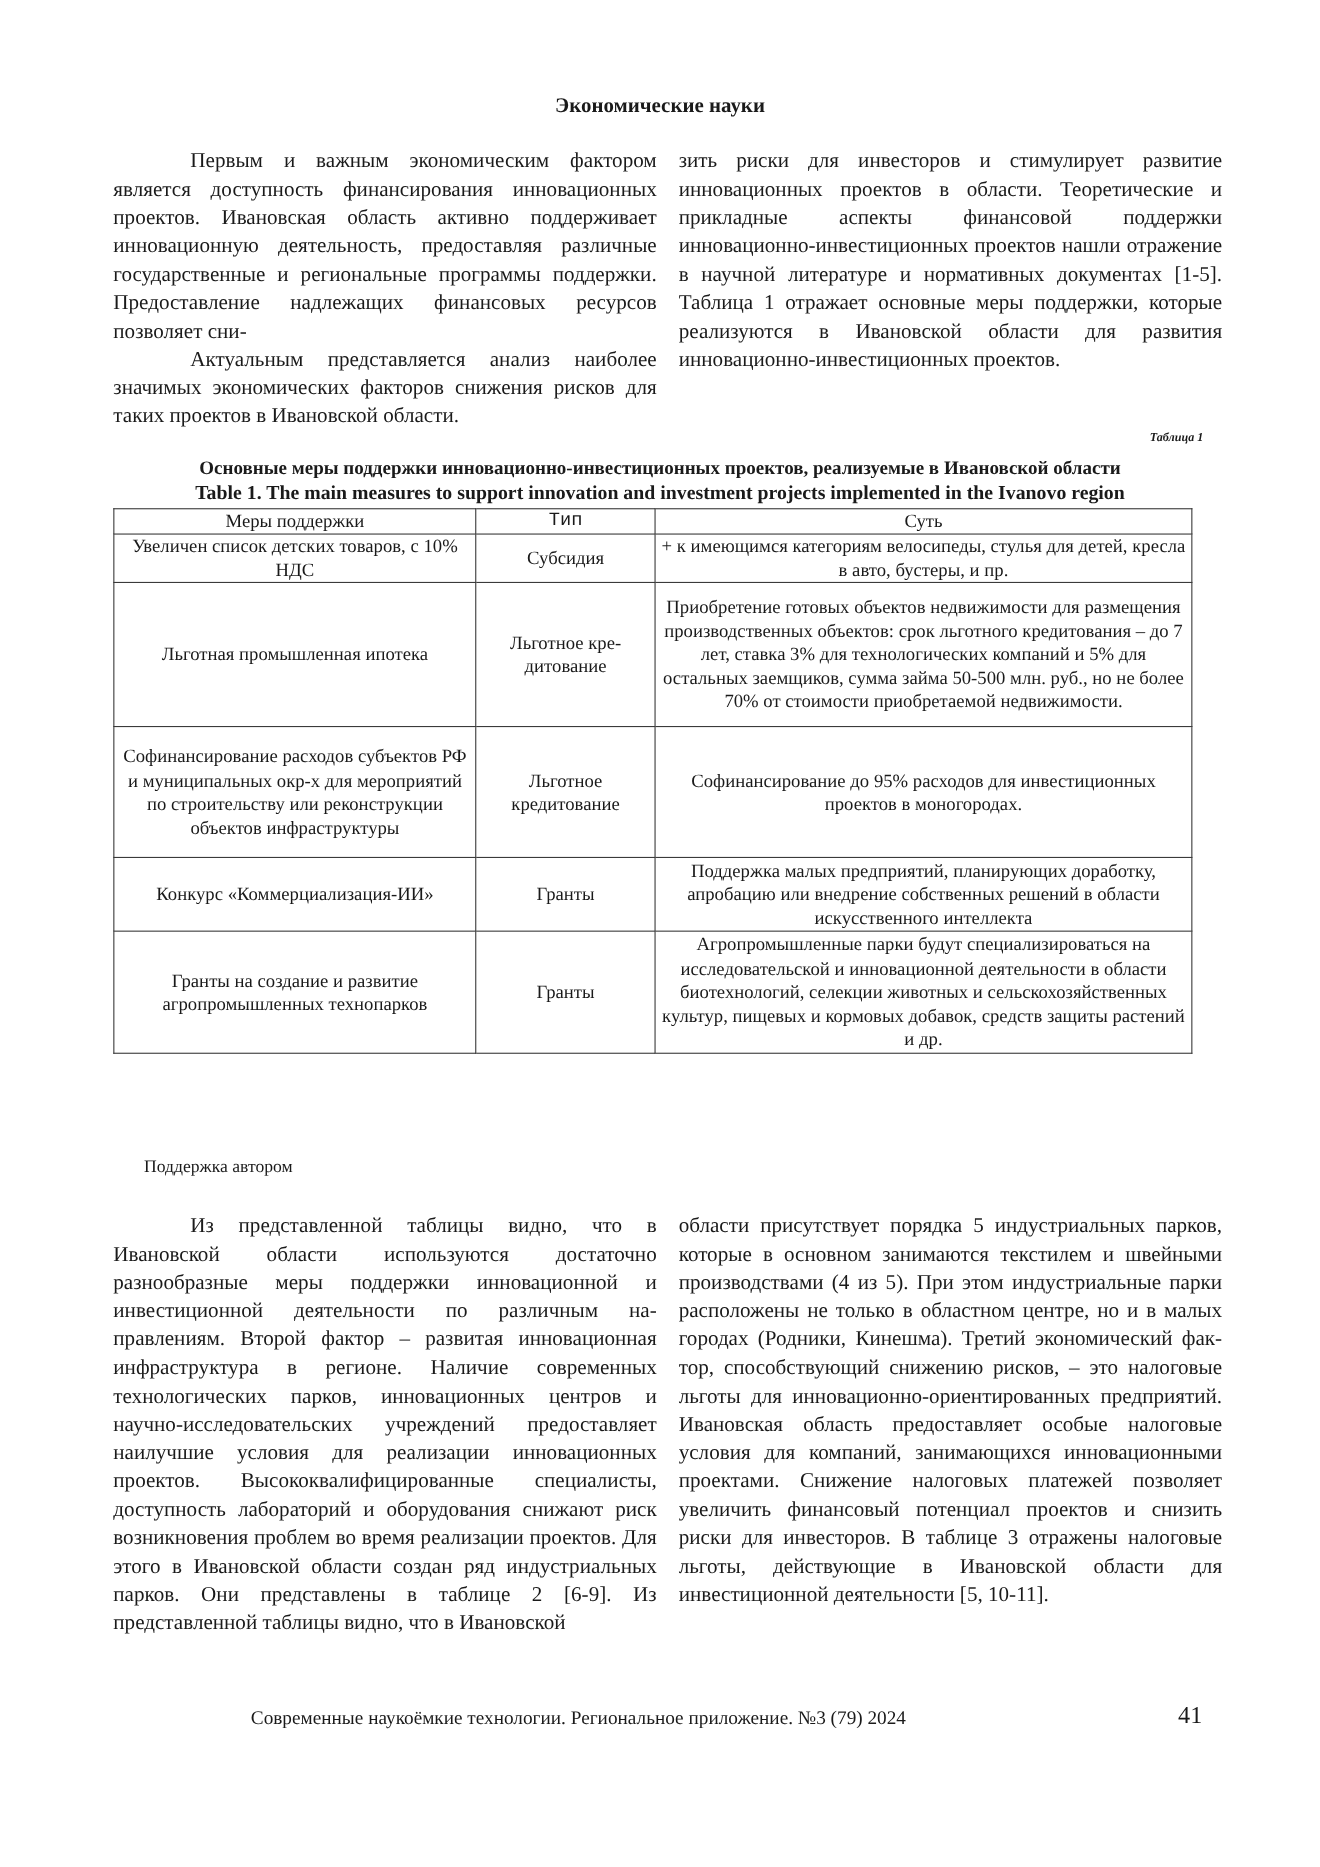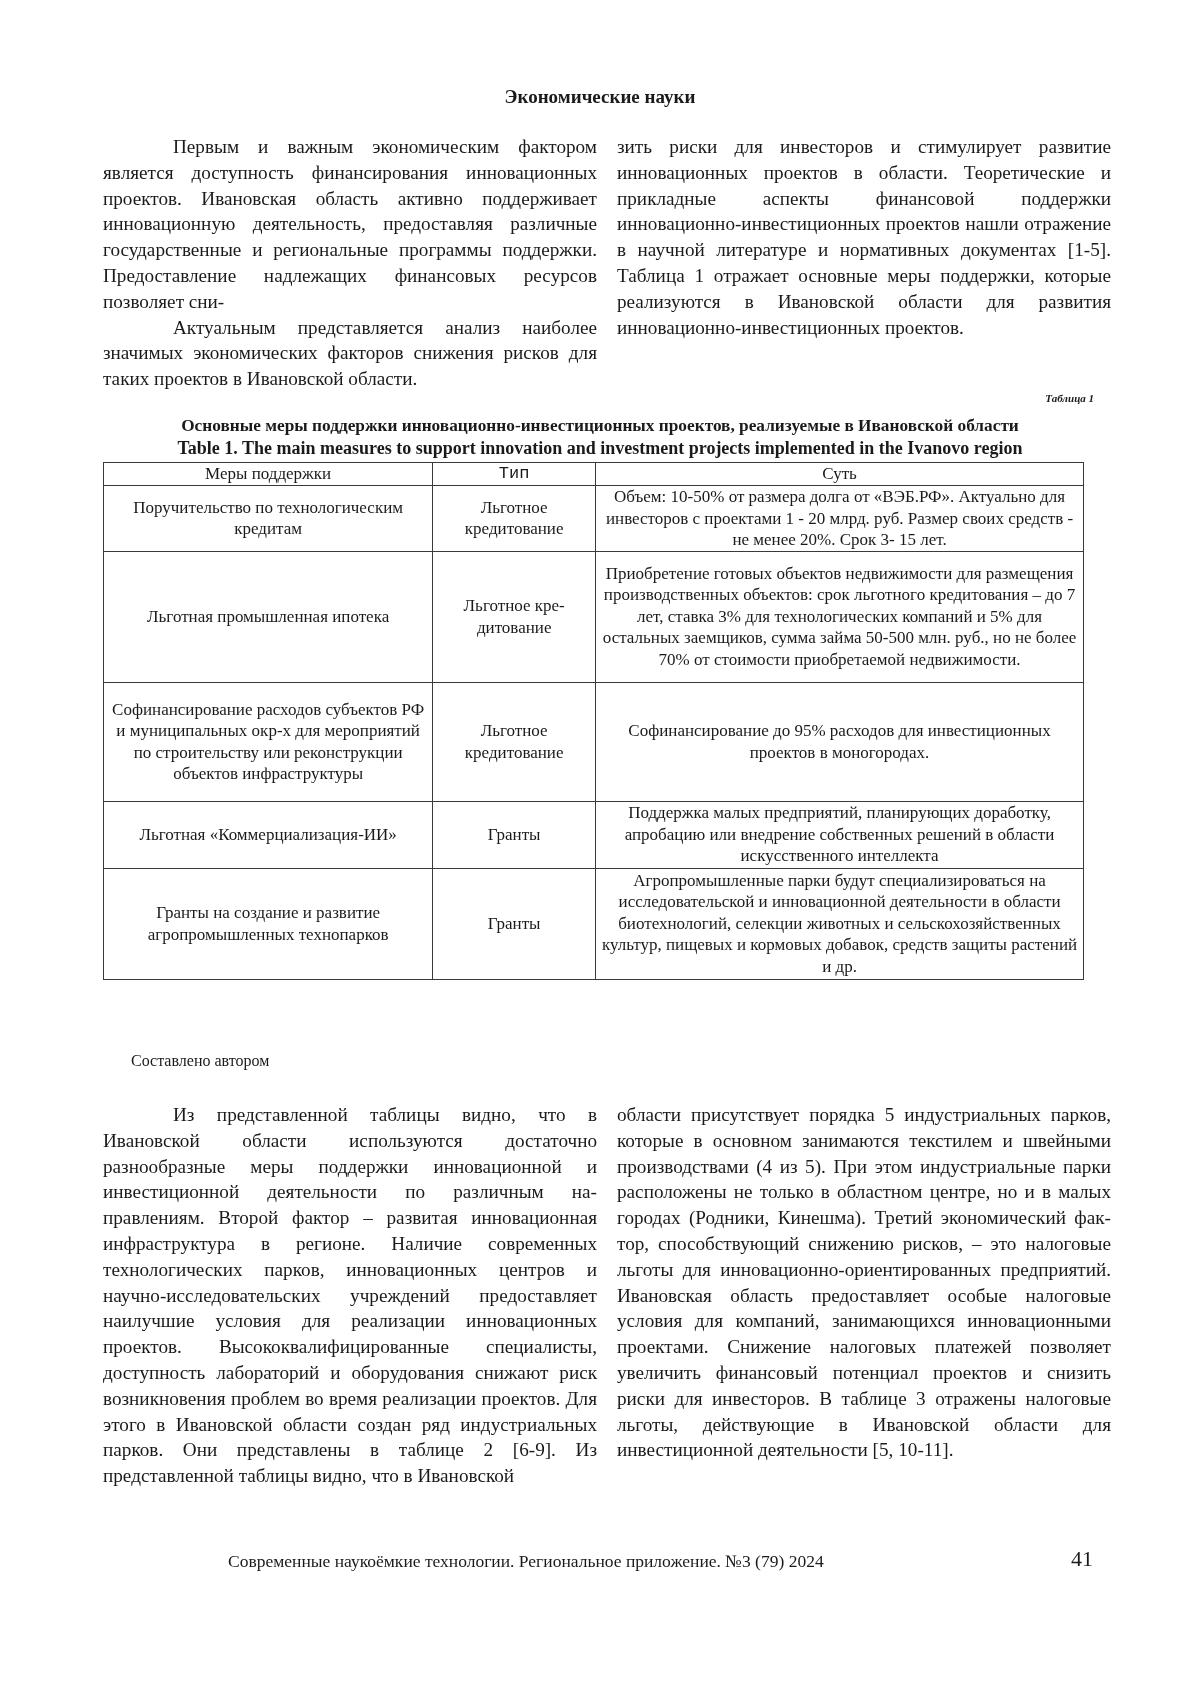--- a/index.html
+++ b/index.html
@@ -82,49 +82,49 @@
 
 <table class="measures">
   <thead>
     <tr>
       <th class="c1">Меры поддержки</th>
       <th class="c2">Тип</th>
       <th class="c3">Суть</th>
     </tr>
   </thead>
   <tbody>
-    <tr class="r2">
-      <td>Поручительство по технологиче­ским кредитам</td>
-      <td>Льготное кредитование</td>
-      <td>Объем: 10-50% от размера долга от «ВЭБ.РФ». Акту­ально для инвесторов с проектами 1 - 20 млрд. руб. Размер своих средств - не менее 20%. Срок 3- 15 лет.</td>
+    <tr class="r1">
+      <td>Увеличен список детских товаров, с 10% НДС</td>
+      <td>Субсидия</td>
+      <td>+ к имеющимся категориям велосипеды, стулья для детей, кресла в авто, бустеры, и пр.</td>
     </tr>
     <tr class="r3">
       <td>Льготная промышленная ипотека</td>
       <td>Льготное кре­дитование</td>
       <td>Приобретение готовых объектов недвижимости для размещения производственных объектов: срок льготного кредитования – до 7 лет, ставка 3% для технологических компаний и 5% для остальных за­емщиков, сумма займа 50-500 млн. руб., но не более 70% от стоимости приобретаемой недвижимости.</td>
     </tr>
     <tr class="r4">
       <td>Софинансирование расходов субъ­ектов РФ и муниципальных окр-х для мероприятий по строительству или реконструкции объектов ин­фраструктуры</td>
       <td>Льготное кредитование</td>
       <td>Софинансирование до 95% расходов для инвестици­онных проектов в моногородах.</td>
     </tr>
     <tr class="r5">
-      <td>Льготная «Коммерциализация-ИИ»</td>
+      <td>Конкурс «Коммерциализация-ИИ»</td>
       <td>Гранты</td>
       <td>Поддержка малых предприятий, планирующих дора­ботку, апробацию или внедрение собственных реше­ний в области искусственного интеллекта</td>
     </tr>
     <tr class="r6">
       <td>Гранты на создание и развитие агропромышленных технопарков</td>
       <td>Гранты</td>
       <td>Агропромышленные парки будут специализировать­ся на исследовательской и инновационной деятель­ности в области биотехнологий, селекции животных и сельскохозяйственных культур, пищевых и кормо­вых добавок, средств защиты растений и др.</td>
     </tr>
   </tbody>
 </table>
 
-<div class="source">Составлено автором</div>
+<div class="source">Поддержка автором</div>
 
 <div class="col" id="col-bot-left">
   <p class="indent">Из представленной таблицы видно, что в Ивановской области используются достаточно разнообразные меры поддержки инновационной и инвестиционной деятельности по различным на­правлениям. Второй фактор – развитая инноваци­онная инфраструктура в регионе. Наличие совре­менных технологических парков, инновационных центров и научно-исследовательских учреждений предоставляет наилучшие условия для реализации инновационных проектов. Высококвалифициро­ванные специалисты, доступность лабораторий и оборудования снижают риск возникновения про­блем во время реализации проектов. Для этого в Ивановской области создан ряд индустриальных парков. Они представлены в таблице 2 [6-9]. Из представленной таблицы видно, что в Ивановской</p>
 </div>
 
 <div class="col" id="col-bot-right">
   <p>области присутствует порядка 5 индустриальных парков, которые в основном занимаются тексти­лем и швейными производствами (4 из 5). При этом индустриальные парки расположены не только в областном центре, но и в малых городах (Родники, Кинешма). Третий экономический фак­тор, способствующий снижению рисков, – это нало­говые льготы для инновационно-ориентированных предприятий. Ивановская область предоставляет особые налоговые условия для компаний, занимаю­щихся инновационными проектами. Снижение нало­говых платежей позволяет увеличить финансовый потенциал проектов и снизить риски для инвесторов. В таблице 3 отражены налоговые льготы, действую­щие в Ивановской области для инвестиционной дея­тельности [5, 10-11].</p>
 </div>
 
 <div class="footer">Современные наукоёмкие технологии. Региональное приложение. №3 (79) 2024</div>

